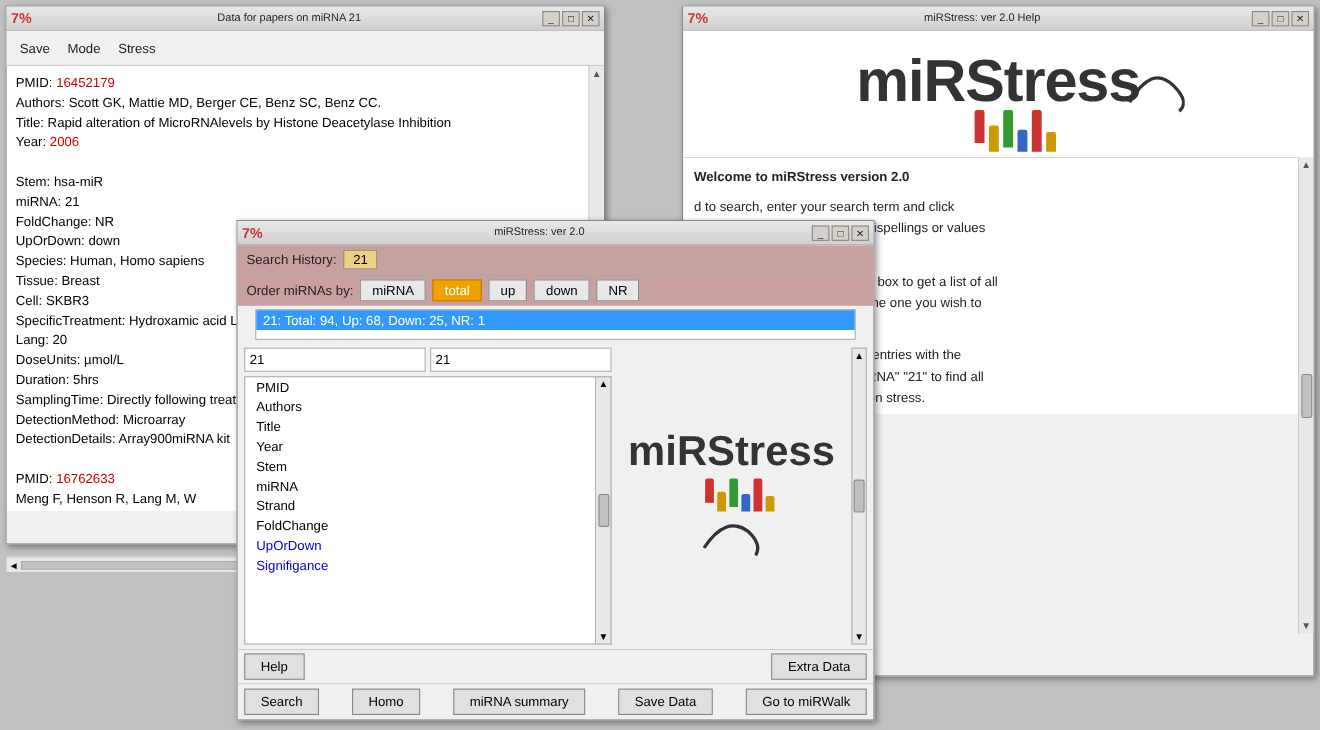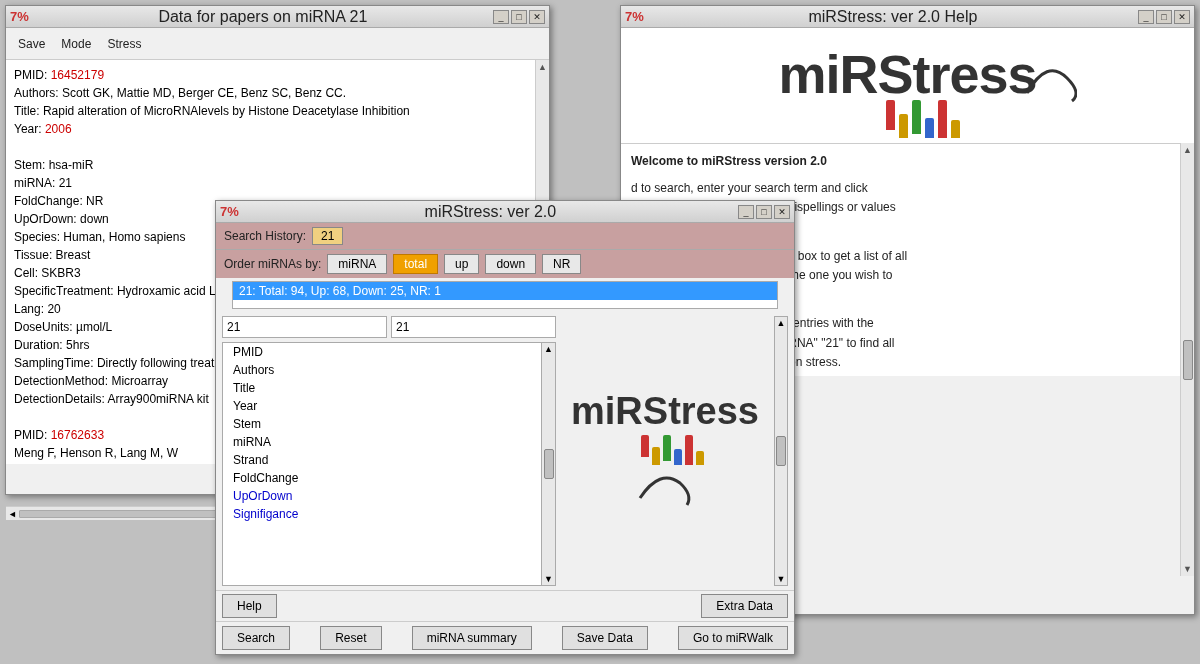--- a/index.html
+++ b/index.html
@@ -34,21 +34,21 @@
     .titlebar-icon {
       color: #cc3333;
       font-weight: bold;
       font-size: 13px;
       margin-right: 4px;
     }
 
     .titlebar-title {
       flex: 1;
       text-align: center;
-      font-size: 16px;
+      font-size: 10px;
       color: #222;
     }
 
     .titlebar-buttons {
       display: flex;
       gap: 2px;
     }
 
     .titlebar-btn {
       width: 16px;
@@ -448,18 +448,18 @@
     </div>
   </div>
 
   <div style="display:flex; justify-content:space-between; padding:3px 6px; border-top:1px solid #ccc;">
     <button class="action-btn">Help</button>
     <button class="action-btn">Extra Data</button>
   </div>
 
   <div class="bottom-buttons">
     <button class="action-btn">Search</button>
-    <button class="action-btn">Reset</button>
+    <button class="action-btn">Homo</button>
     <button class="action-btn">miRNA summary</button>
     <button class="action-btn">Save Data</button>
     <button class="action-btn">Go to miRWalk</button>
   </div>
 </div>
 
 </body></html>

